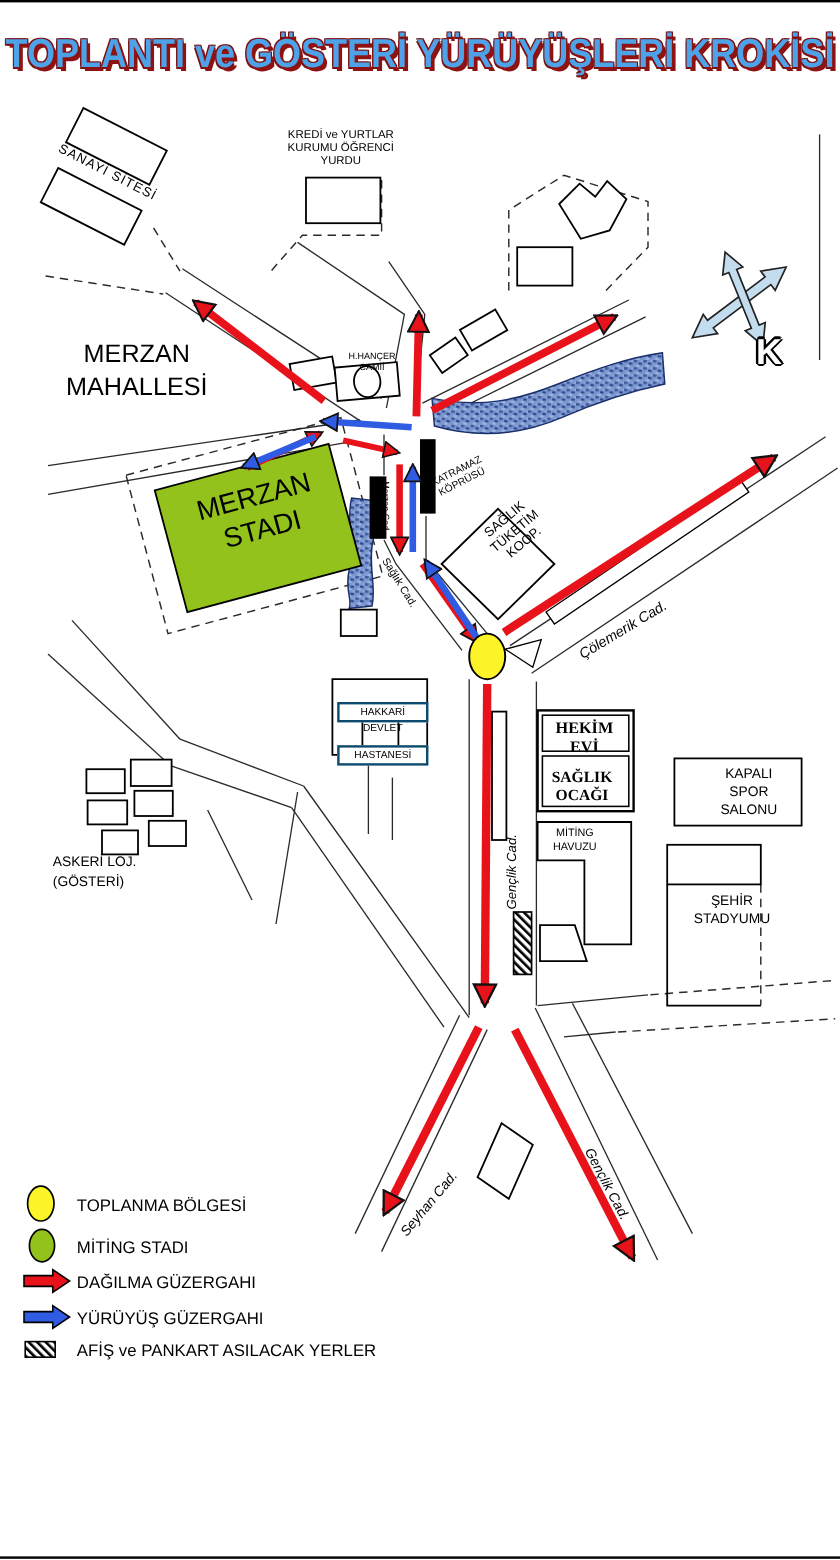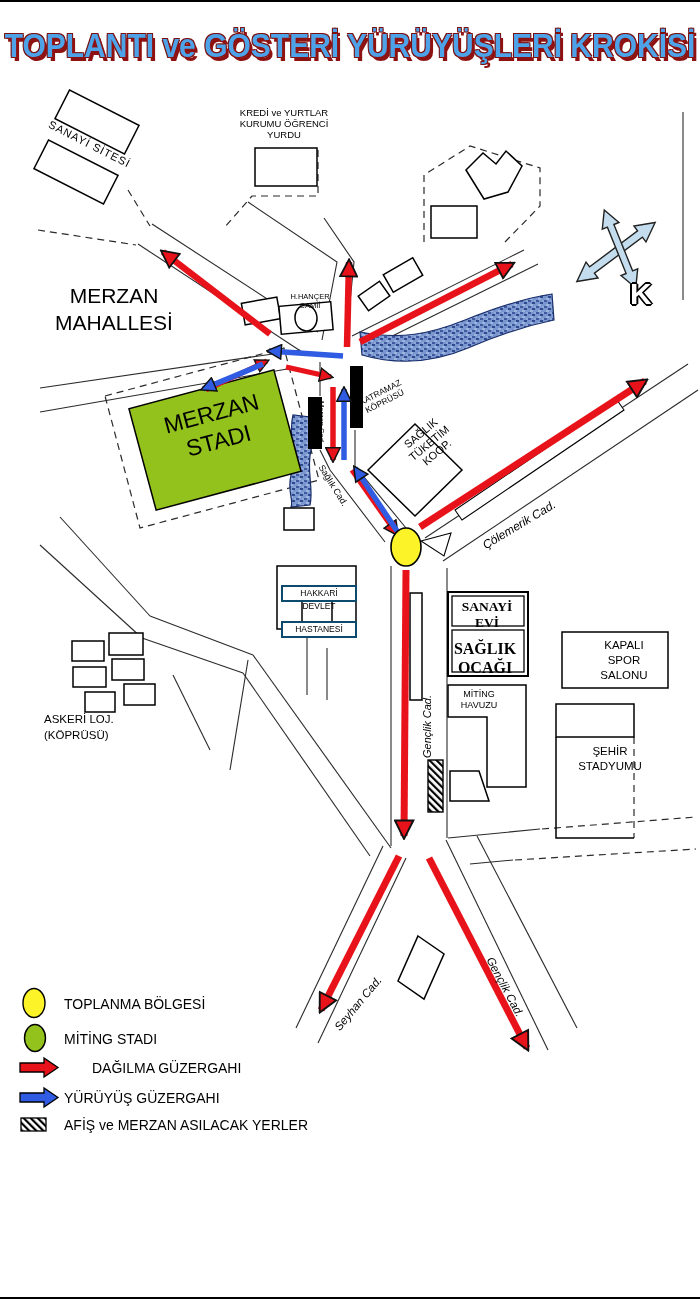--- a/index.html
+++ b/index.html
@@ -21,33 +21,33 @@
   .camii{left:280px;top:292px;width:60px;font-size:7.5px;line-height:1.2;}
   .katramaz{left:358px;top:399px;font-size:8.5px;line-height:1.12;transform:rotate(-27deg);transform-origin:0 0;}
   .merzancad{left:316px;top:401px;height:58px;font-size:7.5px;writing-mode:vertical-rl;}
   .saglikcad{left:325px;top:463px;font-size:9px;transform:rotate(58deg);transform-origin:0 0;}
   .stadi{left:145px;top:400px;width:140px;font-size:23px;line-height:1.2;transform:rotate(-15deg);}
   .tuketim{left:386px;top:424px;width:86px;font-size:11px;line-height:1.15;transform:rotate(-40deg);}
   .colemerik{left:480px;top:540px;font-size:12px;font-style:italic;transform:rotate(-31deg);transform-origin:0 0;}
   .hastane{left:281px;top:566px;width:76px;}
   .hastane .row{border:2px solid #0c4a6e;background:#fff;font-size:8.5px;text-align:center;line-height:13px;height:13px;}
   .hekim1{left:450px;top:599px;width:74px;font-family:"Liberation Serif",serif;font-weight:600;font-size:13.5px;}
-  .hekim2{left:450px;top:640px;width:70px;font-family:"Liberation Serif",serif;font-weight:600;font-size:16px;}
+  .hekim2{left:450px;top:640px;width:70px;font-family:"Liberation Serif",serif;font-weight:600;font-size:13px;}
   .kapali{left:564px;top:638px;width:120px;font-size:11.5px;line-height:1.3;}
   .yuzme{left:450px;top:689px;width:58px;font-size:9px;}
   .sehir{left:556px;top:744px;width:78px;font-size:11.5px;line-height:1.3;padding-left:15px;}
   .gencmid{left:421px;top:668px;height:90px;font-size:11px;font-style:italic;
            writing-mode:vertical-rl;transform:rotate(180deg);}
   .askeri{left:44px;top:712px;width:110px;font-size:11.5px;line-height:1.35;}
   .seyhan{left:332px;top:1025px;font-size:11.5px;font-style:italic;transform:rotate(-50deg);transform-origin:0 0;}
   .gencbot{left:495px;top:955px;font-size:11.5px;font-style:italic;transform:rotate(62deg);transform-origin:0 0;}
   .klet{left:630px;top:276px;font-size:30px;font-weight:bold;color:#fff;
         text-shadow:-2px 0 0 #000,2px 0 0 #000,0 -2px 0 #000,0 2px 0 #000,-1px -1px 0 #000,1px 1px 0 #000,1px -1px 0 #000,-1px 1px 0 #000;}
   .leg{left:64px;font-size:14px;}
-  .leg1{top:996px;} .leg2{top:1031px;} .leg3{top:1060px;margin-left:28px;} .leg4{top:1090px;} .leg5{top:1117px;}
+  .leg1{top:996px;} .leg2{top:1031px;} .leg3{top:1060px;} .leg4{top:1090px;} .leg5{top:1117px;}
 </style>
 </head>
 <body>
 
 <div class="stage">
   <div class="frame" style="top:0"></div>
   <div class="frame" style="top:1297px"></div>
 
   <svg class="map" width="700" height="1300" viewBox="0 0 700 1300">
     <defs>
@@ -222,34 +222,34 @@
   <div class="lbl tuketim ctr">SAĞLIK
 TÜKETİM
 KOOP.</div>
   <div class="lbl colemerik">Çölemerik Cad.</div>
 
   <div class="lbl hastane">
     <div class="row">HAKKARİ DEVLET</div>
     <div class="row">HASTANESİ</div>
   </div>
 
-  <div class="lbl hekim1 ctr">SANAYİ EVİ</div>
+  <div class="lbl hekim1 ctr">HEKİM EVİ</div>
   <div class="lbl hekim2 ctr">SAĞLIK OCAĞI</div>
   <div class="lbl kapali ctr">KAPALI
 SPOR
 SALONU</div>
   <div class="lbl yuzme ctr">MİTİNG
 HAVUZU</div>
   <div class="lbl sehir ctr">ŞEHİR
 STADYUMU</div>
   <div class="lbl gencmid">Gençlik Cad.</div>
   <div class="lbl askeri">ASKERİ LOJ.
-(KÖPRÜSÜ)</div>
+(GÖSTERİ)</div>
   <div class="lbl seyhan">Seyhan Cad.</div>
   <div class="lbl gencbot">Gençlik Cad.</div>
   <div class="lbl klet">K</div>
 
   <div class="lbl leg leg1">TOPLANMA BÖLGESİ</div>
   <div class="lbl leg leg2">MİTİNG STADI</div>
   <div class="lbl leg leg3">DAĞILMA GÜZERGAHI</div>
   <div class="lbl leg leg4">YÜRÜYÜŞ GÜZERGAHI</div>
-  <div class="lbl leg leg5">AFİŞ ve MERZAN ASILACAK YERLER</div>
+  <div class="lbl leg leg5">AFİŞ ve PANKART ASILACAK YERLER</div>
 </div>
 
 </body></html>

